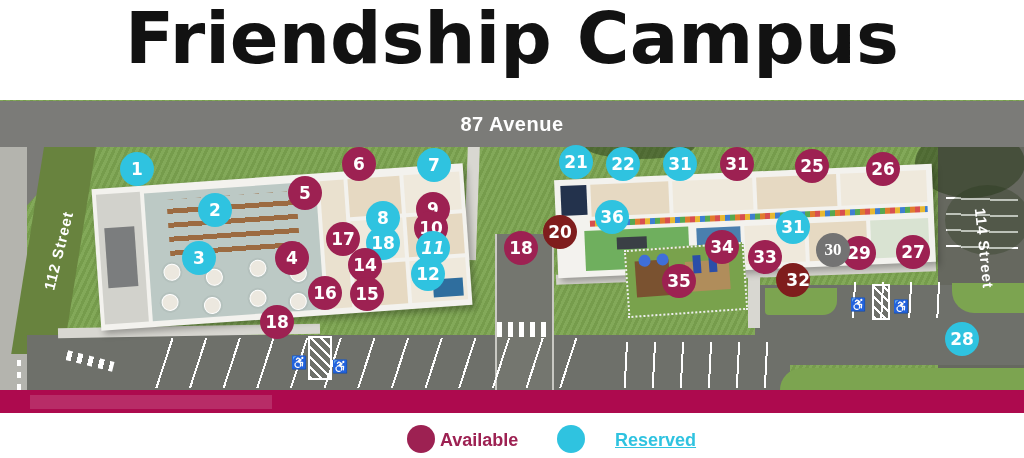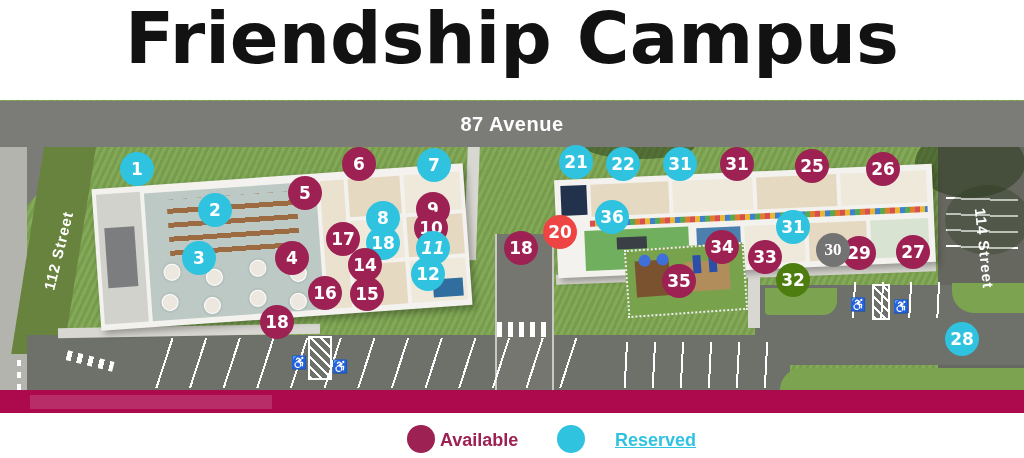--- a/index.html
+++ b/index.html
@@ -173,33 +173,33 @@
     <div class="marker" style="left: 414px; top: 211px; background: rgb(157, 33, 82);">10</div>
     <div class="marker" style="left: 416px; top: 231px; background: rgb(47, 195, 224); font-style: italic;">11</div>
     <div class="marker" style="left: 411px; top: 257px; background: rgb(47, 195, 224);">12</div>
     <div class="marker" style="left: 366px; top: 226px; background: rgb(47, 195, 224);">18</div>
     <div class="marker" style="left: 348px; top: 248px; background: rgb(157, 33, 82);">14</div>
     <div class="marker" style="left: 350px; top: 277px; background: rgb(157, 33, 82);">15</div>
     <div class="marker" style="left: 308px; top: 276px; background: rgb(157, 33, 82);">16</div>
     <div class="marker" style="left: 326px; top: 222px; background: rgb(157, 33, 82);">17</div>
     <div class="marker" style="left: 260px; top: 305px; background: rgb(157, 33, 82);">18</div>
     <div class="marker" style="left: 504px; top: 231px; background: rgb(157, 33, 82);">18</div>
-    <div class="marker" style="left: 543px; top: 215px; background: #ef4444;">20</div>
+    <div class="marker" style="left: 543px; top: 215px; background: #7f1d1d;">20</div>
     <div class="marker" style="left: 559px; top: 145px; background: rgb(47, 195, 224);">21</div>
     <div class="marker" style="left: 606px; top: 147px; background: rgb(47, 195, 224);">22</div>
     <div class="marker" style="left: 663px; top: 147px; background: rgb(47, 195, 224);">31</div>
     <div class="marker" style="left: 720px; top: 147px; background: rgb(157, 33, 82);">31</div>
     <div class="marker" style="left: 795px; top: 149px; background: rgb(157, 33, 82);">25</div>
     <div class="marker" style="left: 866px; top: 152px; background: rgb(157, 33, 82);">26</div>
     <div class="marker" style="left: 896px; top: 235px; background: rgb(157, 33, 82);">27</div>
     <div class="marker" style="left: 945px; top: 322px; background: rgb(47, 195, 224);">28</div>
     <div class="marker" style="left: 842px; top: 236px; background: rgb(157, 33, 82);">29</div>
     <div class="marker" style="left: 816px; top: 233px; background: #737373; font-family: Liberation Serif, serif;">30</div>
     <div class="marker" style="left: 776px; top: 210px; background: rgb(47, 195, 224);">31</div>
-    <div class="marker" style="left: 776px; top: 263px; background: #4d7c0f;">32</div>
+    <div class="marker" style="left: 776px; top: 263px; background: #7f1d1d; text-align: right;">32</div>
     <div class="marker" style="left: 748px; top: 240px; background: rgb(157, 33, 82);">33</div>
     <div class="marker" style="left: 705px; top: 230px; background: rgb(157, 33, 82);">34</div>
     <div class="marker" style="left: 662px; top: 264px; background: rgb(157, 33, 82);">35</div>
     <div class="marker" style="left: 595px; top: 200px; background: rgb(47, 195, 224);">36</div>
   </div>
 
 <div class="banner" style="background: rgb(173, 10, 78);">
   <div class="banner-inner"></div>
 </div>
 

